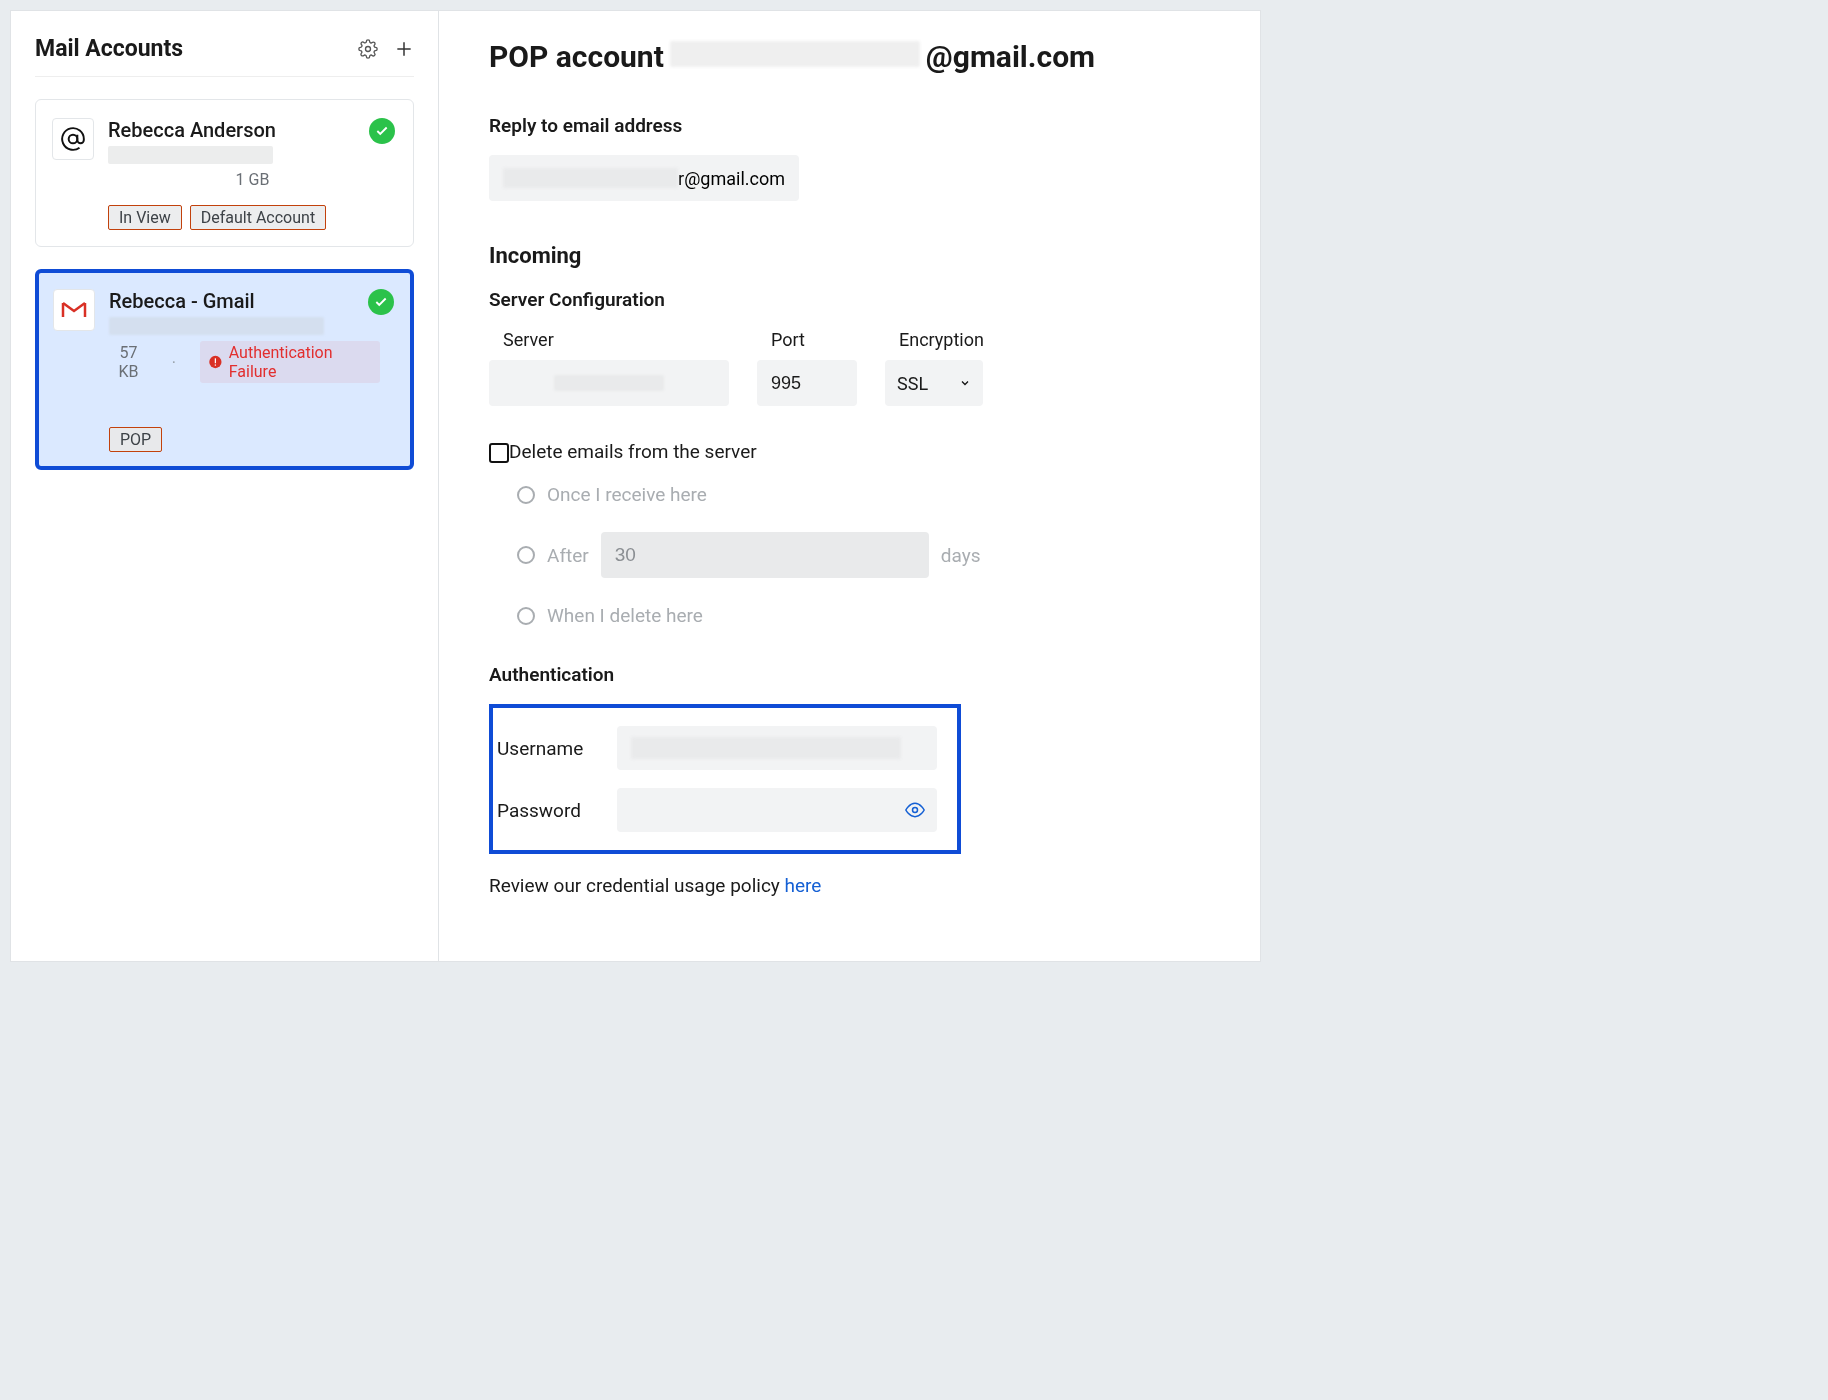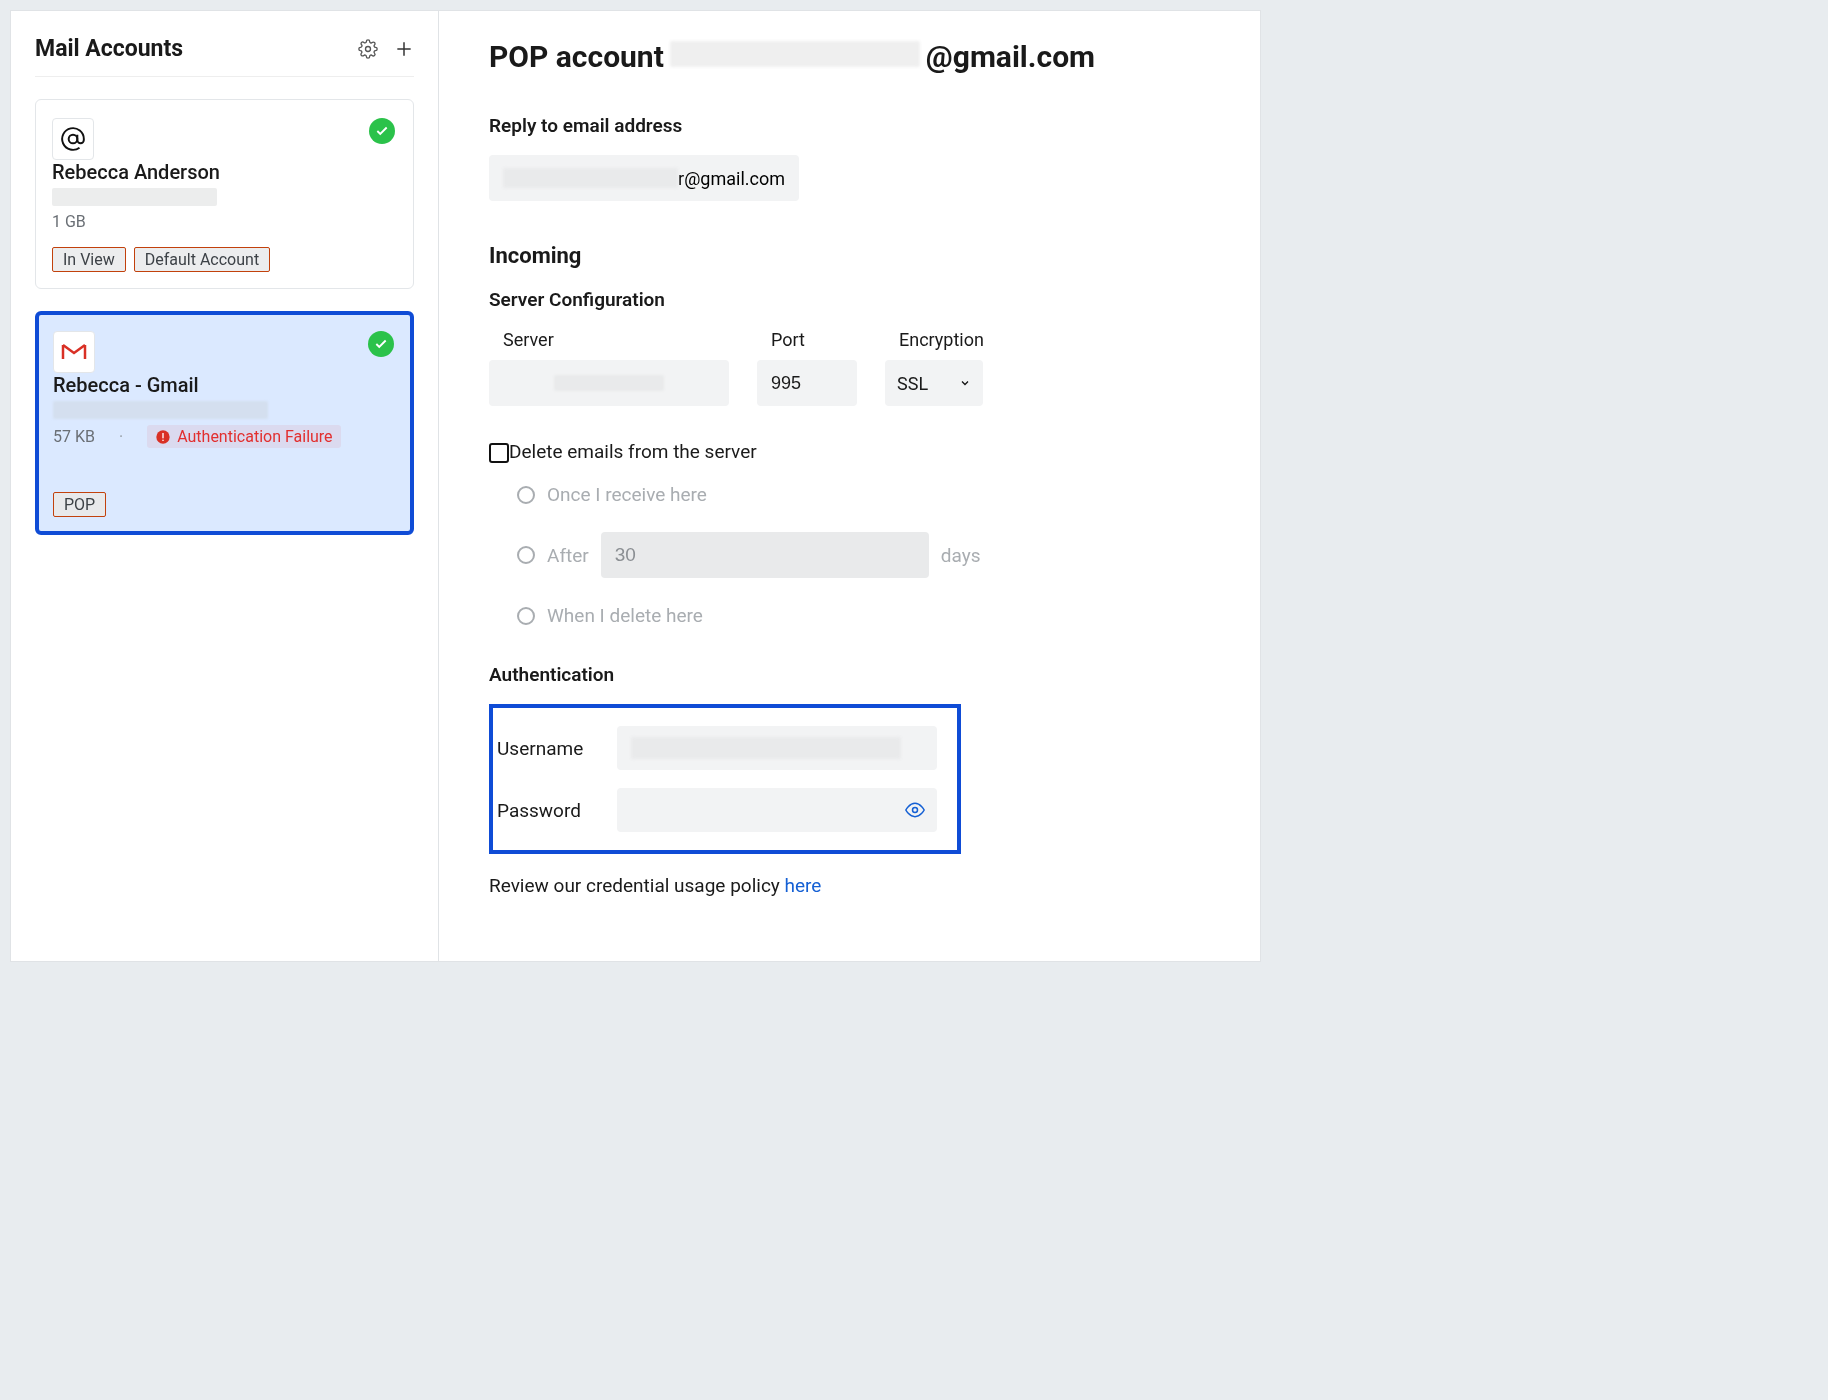--- a/index.html
+++ b/index.html
@@ -49,40 +49,40 @@
     padding: 18px 16px 16px 16px;
     margin-bottom: 22px;
     background: #fff;
     position: relative;
   }
   .account-card.selected {
     background: #dbe9ff;
     border: 4px solid #0f4cd6;
     padding: 16px 30px 14px 14px;
   }
-  .account-row { display: flex; align-items: flex-start; flex-direction: column; }
+  .account-row { display: flex; align-items: flex-start; }
   .account-icon {
     width: 42px; height: 42px;
     border: 1px solid #e3e6e9;
     border-radius: 4px;
     background: #fff;
     display: flex; align-items: center; justify-content: center;
     margin-right: 14px;
     flex-shrink: 0;
   }
   .account-body { flex: 1; min-width: 0; }
   .account-name { font-size: 20px; font-weight: 500; margin-bottom: 4px; }
   .account-email-blur {
     width: 165px; height: 18px;
     background: #eceded;
     border-radius: 2px;
     margin-bottom: 6px;
   }
   .selected .account-email-blur { width: 215px; background:#d4dfef; filter: blur(1.2px);}
-  .account-size { font-size: 16px; color: #6a6f75; margin-top: 4px; }
+  .account-size { font-size: 16px; color: #6a6f75; margin-top: 4px; text-align: center; }
   .account-status-check {
     position: absolute; top: 18px; right: 18px;
     width: 26px; height: 26px; border-radius: 50%;
     background: #2bc24a;
     display: flex; align-items: center; justify-content: center;
   }
   .selected .account-status-check { top: 16px; right: 16px; }
   .account-tags { margin-top: 16px; display: flex; gap: 8px; }
   .tag {
     background: #ecedee;

